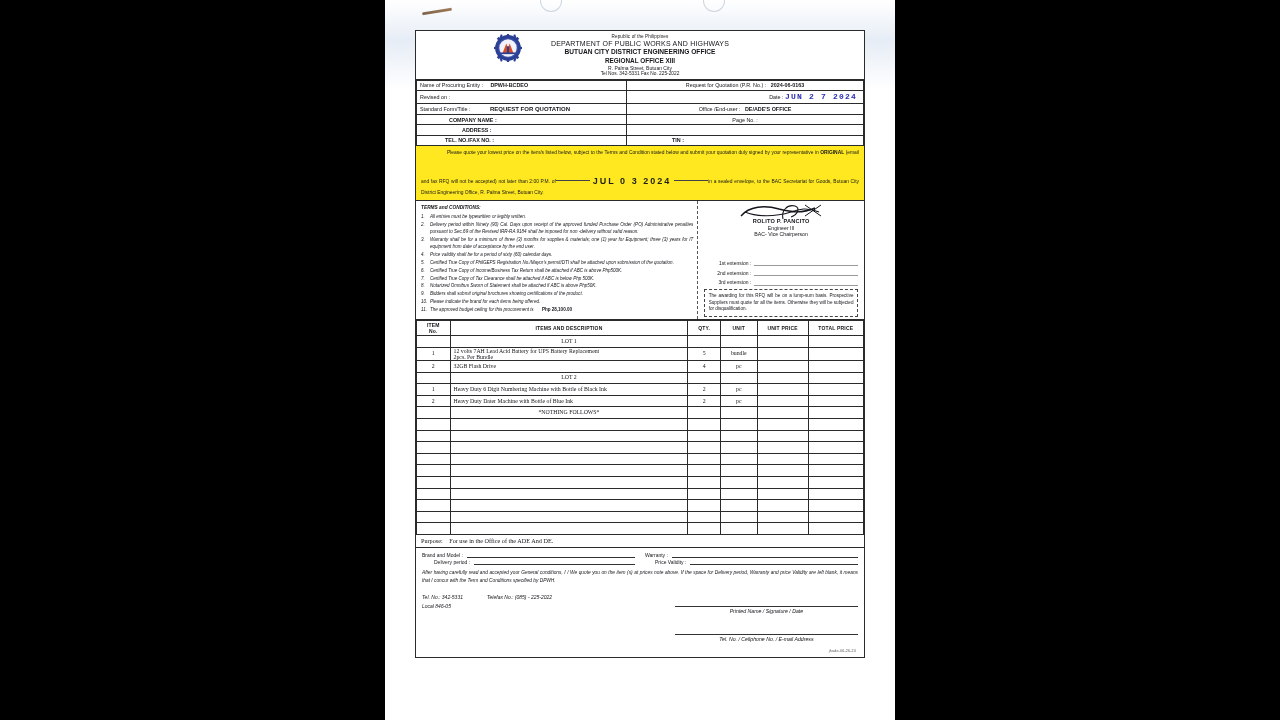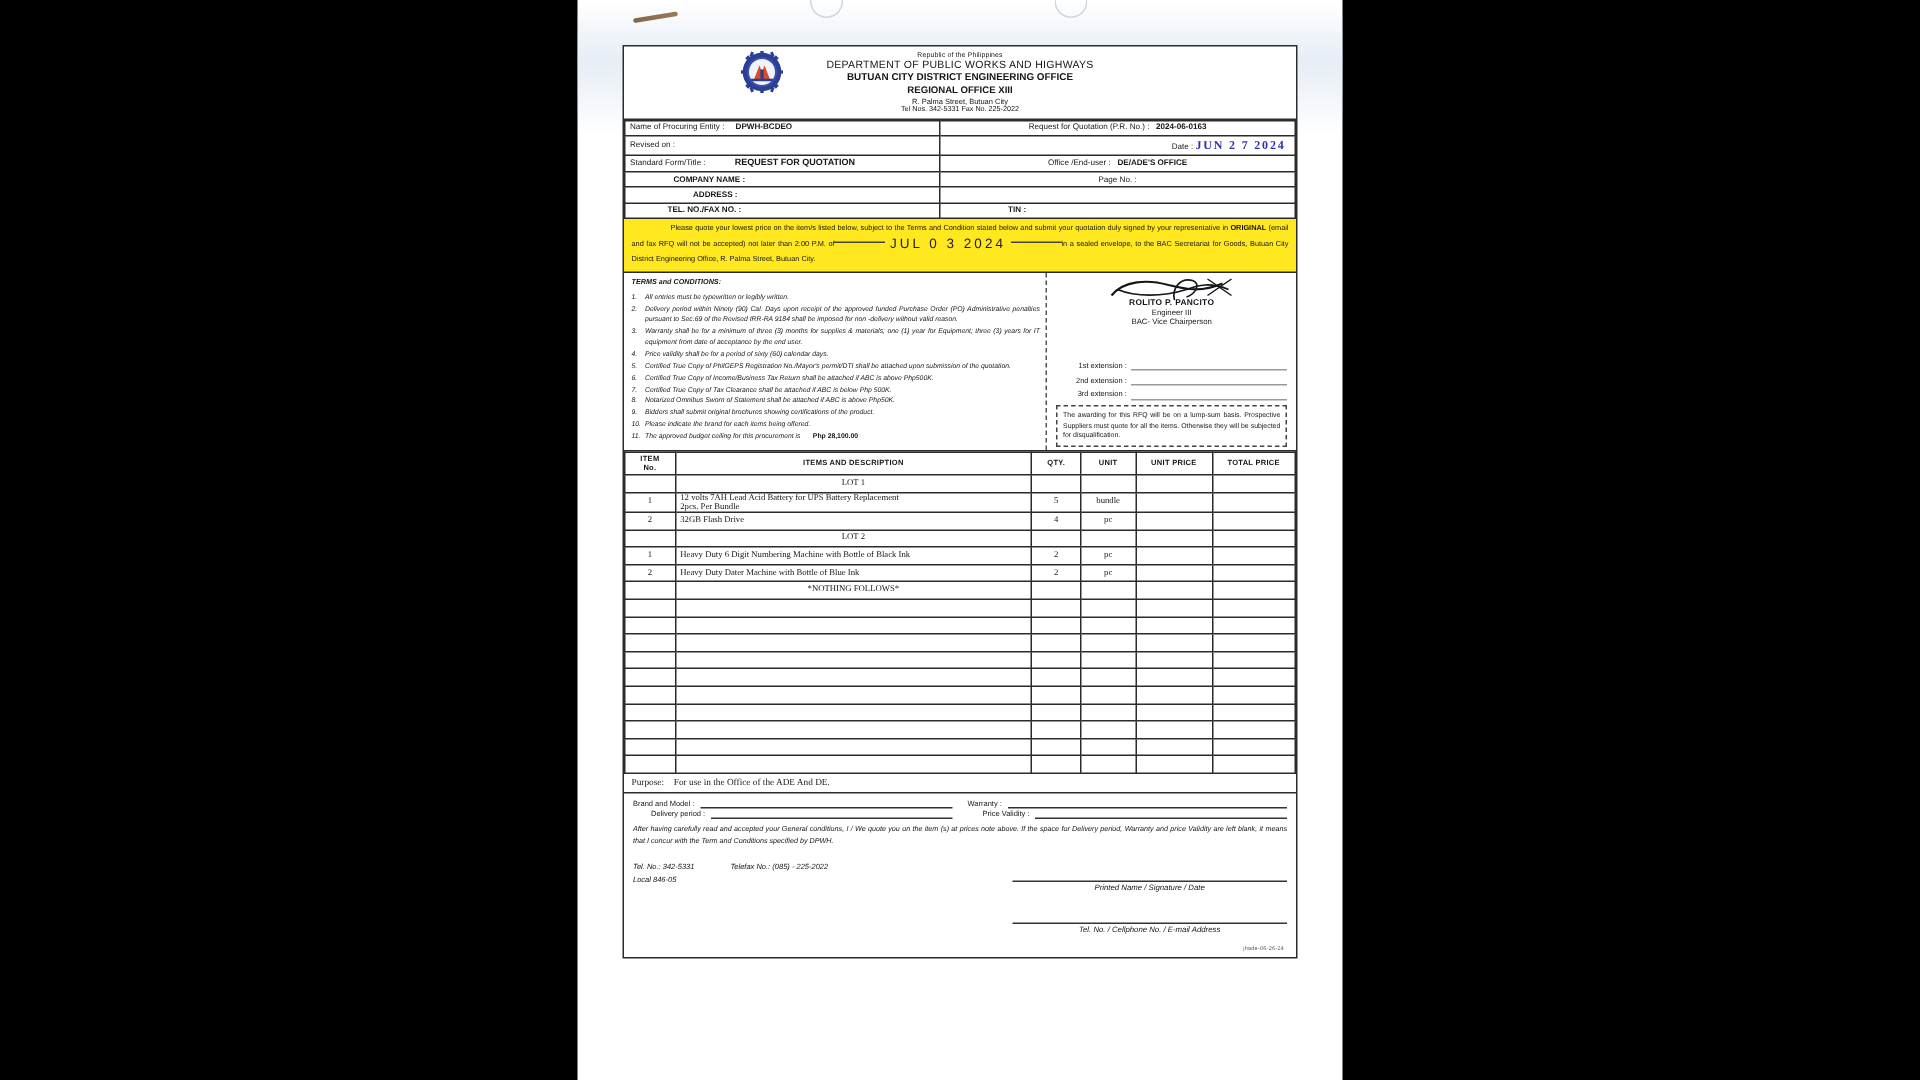--- a/index.html
+++ b/index.html
@@ -52,34 +52,34 @@
   }
 
   table.grid { width: 100%; border-collapse: collapse; }
   table.grid td { border: 1px solid #2b2b2b; padding: 1.2px 3px; vertical-align: middle; }
 
   .lbl { font-size: 5.4px; }
   .bold { font-weight: bold; }
   .val { font-weight: bold; font-size: 5.4px; }
   .stamp {
     color: #2c2fb0; font-weight: bold; font-size: 8px;
-    letter-spacing: 1.2px; font-family: Liberation Serif, serif;
+    letter-spacing: 1.2px; font-family: Liberation Mono, monospace;
   }
   .indent-r { text-align: right; padding-right: 6px !important; }
   .center { text-align: center; }
 
   
   .notice {
     background: #ffe81f; padding: 3px 5px 4px; font-size: 4.9px; line-height: 1.5;
     text-align: justify; border-bottom: 1px solid #2b2b2b; position: relative;
   }
   .notice b { font-weight: bold; }
   .date-stamp {
-    display: inline-block; color: #1f1f1f; font-weight: normal; font-size: 9px;
-    letter-spacing: 2px; vertical-align: -1px; padding: 0 3px;
+    display: inline-block; color: #1f1f1f; font-weight: bold; font-size: 9px;
+    letter-spacing: 2px; vertical-align: -1px; padding: 0 3px; margin-top: 19px;
   }
   .ruleline { display:inline-block; width:34px; border-bottom:1px solid #444; vertical-align:2px; }
 
   
   .band { display: flex; border-bottom: 1px solid #2b2b2b; }
   .terms {
     width: 63%; padding: 3px 4px 4px 5px;
     border-right: 1px dashed #555; font-style: italic; font-size: 4.55px; line-height: 1.62;
   }
   .terms .thead { font-weight: bold; font-size: 4.8px; margin-bottom: 1px; text-decoration: none; }

